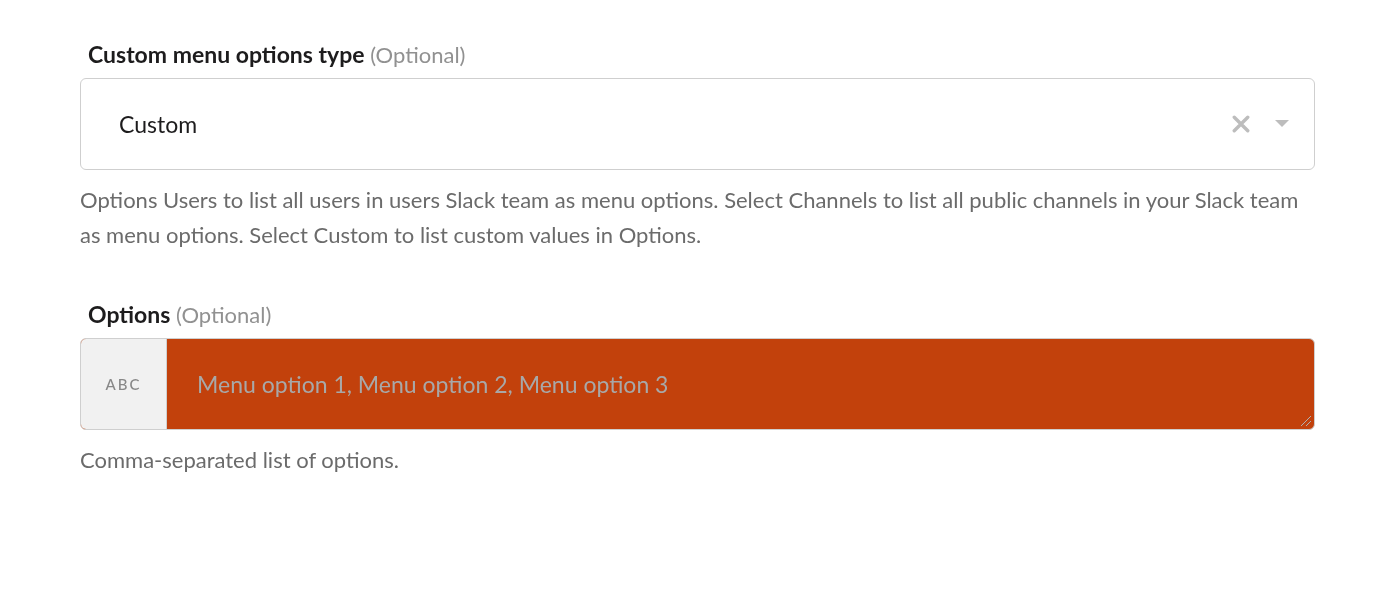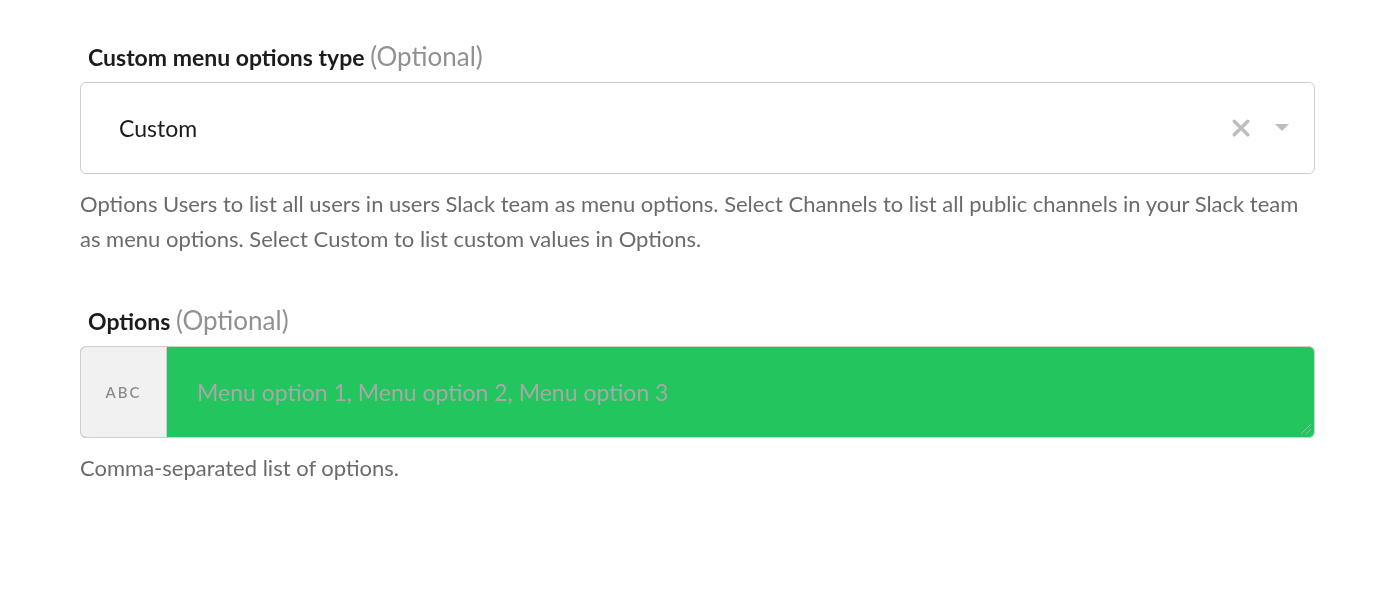--- a/index.html
+++ b/index.html
@@ -20,21 +20,21 @@
     .field-label {
       font-size: 23px;
       font-weight: 700;
       color: #1d1c1d;
       margin-bottom: 10px;
       padding-left: 8px;
     }
     .field-label .optional {
       font-weight: 400;
       color: #919191;
-      font-size: 26px;
+      font-size: 22px;
     }
     .select-box {
       border: 1px solid #cfcfcf;
       border-radius: 6px;
       background: #ffffff;
       height: 92px;
       display: flex;
       align-items: center;
       padding: 0 24px 0 38px;
       justify-content: space-between;
@@ -60,21 +60,21 @@
       color: #6b6b6b;
       margin-top: 12px;
     }
     .help-text .bold {
       font-weight: 400;
     }
     .text-input-wrap {
       display: flex;
       border: 1px solid #cfcfcf;
       border-radius: 6px;
-      background: #22c55e;
+      background: #c2410c;
       height: 92px;
       overflow: hidden;
       position: relative;
     }
     .type-badge {
       width: 86px;
       background: #f1f1f1;
       border-right: 1px solid #cfcfcf;
       display: flex;
       align-items: center;

